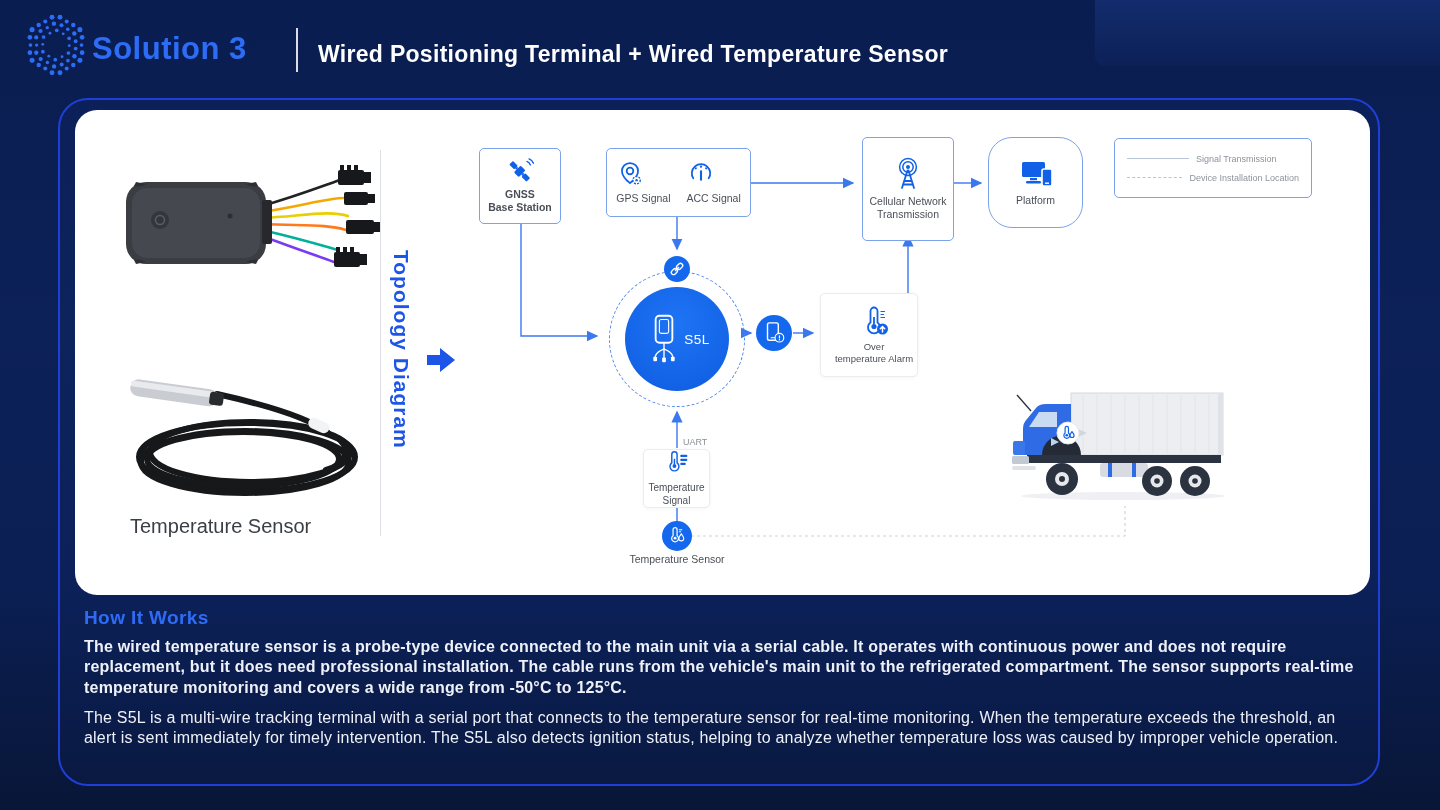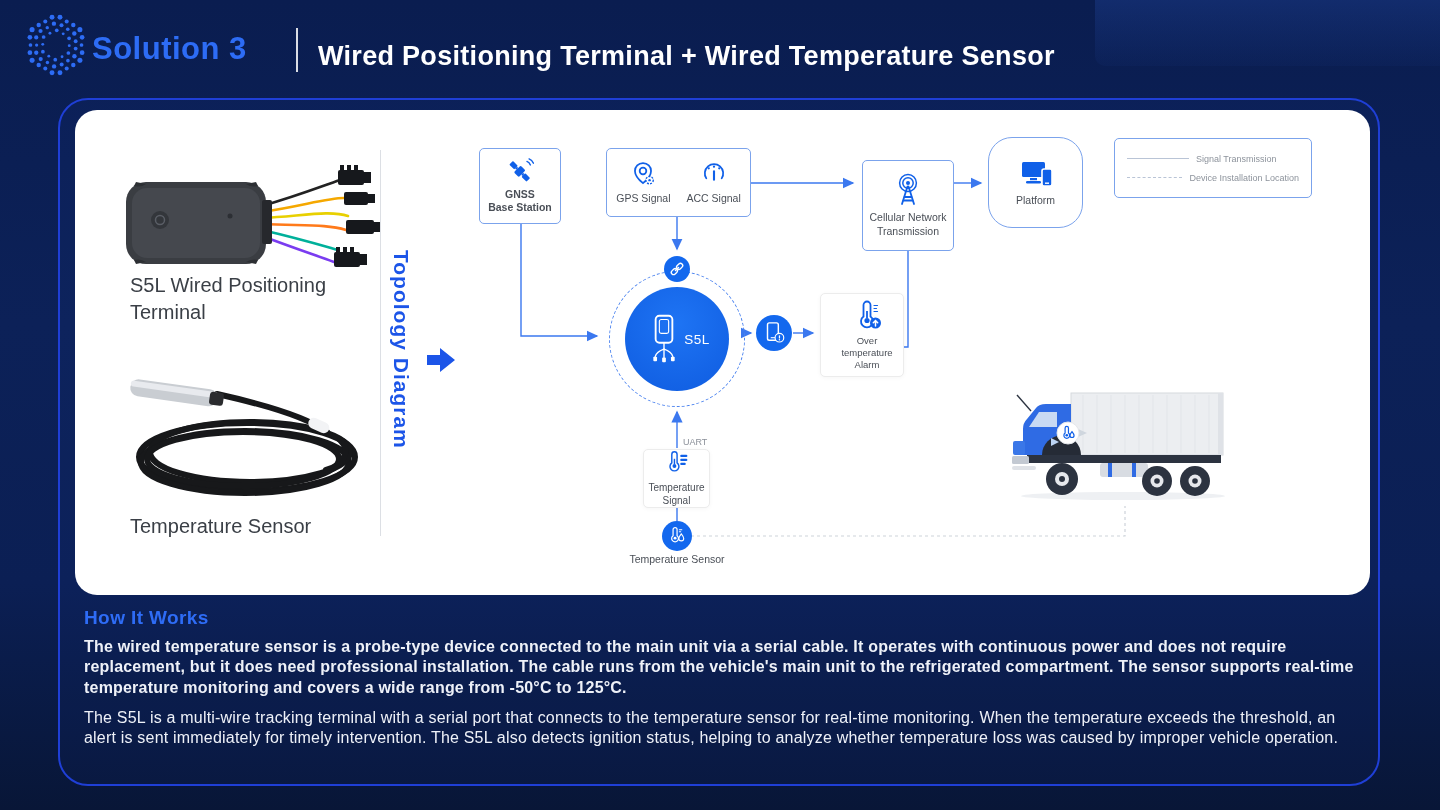--- a/index.html
+++ b/index.html
@@ -12,21 +12,21 @@
   
   .header { position:absolute; left:0; top:0; width:1440px; height:96px;text-decoration:underline; }
   .header-deco { position:absolute; right:0; top:0; width:345px; height:66px;
     background:linear-gradient(180deg,rgba(52,104,224,.20),rgba(52,104,224,.04));
     border-radius:0 0 0 10px; }
   .logo { position:absolute; left:24px; top:13px; width:64px; height:64px; }
   .brand-title { position:absolute; left:92px; top:31px; font-size:31px; font-weight:bold;
     color:#2d6cf5; letter-spacing:.5px; }
   .header-divider { position:absolute; left:296px; top:28px; width:2px; height:44px;
     background:rgba(255,255,255,.85); }
-  .header-subtitle { position:absolute; left:318px; top:41px; font-size:27px; font-weight:bold;
+  .header-subtitle { position:absolute; left:318px; top:41px; font-size:23px; font-weight:bold;
     color:#ffffff; letter-spacing:.3px; }
   
   .outer-frame { position:absolute; left:58px; top:98px; width:1322px; height:688px;
     border:2px solid #1f3fd6; border-radius:30px; background:rgba(30,70,190,.06); }
   .panel { position:absolute; left:75px; top:110px; width:1295px; height:485px;
     background:#ffffff; border-radius:22px; z-index:1; }
   
   .product-img { position:absolute; z-index:3; }
   .product-label { position:absolute; z-index:3; font-size:20px; color:#3a3f46;
     line-height:1.35; width:270px; }
@@ -38,21 +38,21 @@
     letter-spacing:1px; }
   .flow-arrow { position:absolute; left:427px; top:347px; z-index:3; }
   
   .dnode { position:absolute; z-index:3; background:#fff; border:1px solid #7ba3ec;
     border-radius:5px; display:flex; flex-direction:column; align-items:center;
     justify-content:center; gap:4px; }
   .dnode.soft { border-color:#ececec; box-shadow:0 1px 4px rgba(0,0,0,.04); }
   .dnode-label { font-size:10.5px; color:#4a4f57; text-align:center; line-height:1.25;
     white-space:pre-line; }
   .signals-row { flex-direction:row; gap:16px; }
-  .signal-item { display:flex; flex-direction:column; align-items:center; gap:4px; }
+  .signal-item { display:flex; flex-direction:column; gap:4px; }
   .badge { position:absolute; border-radius:50%; background:#1368ee; z-index:4;
     display:flex; align-items:center; justify-content:center; }
   .hub-dashed { position:absolute; left:609px; top:271px; width:136px; height:136px;
     border:1.5px dashed #4d84ef; border-radius:50%; z-index:3; }
   .hub-circle { position:absolute; left:625px; top:287px; width:104px; height:104px;
     border-radius:50%; z-index:3; background:radial-gradient(circle at 50% 35%,#1e74f4,#0f5ce0);
     display:flex; flex-direction:row; align-items:center; justify-content:center; }
   .hub-label { color:#fff; font-size:13.5px; margin-top:1px; letter-spacing:.5px; }
   .uart-label { position:absolute; left:683px; top:437px; z-index:3; font-size:9px;
     color:#8b9099; }
@@ -180,21 +180,20 @@
     <rect x="20" y="30" width="128" height="70" rx="15" fill="#45484e"></rect>
     <circle cx="48" cy="62" r="9" fill="#33363b"></circle>
     <circle cx="48" cy="62" r="4.5" fill="none" stroke="#5a5e66" stroke-width="1.5"></circle>
     <circle cx="118" cy="58" r="2.5" fill="#2c2f34"></circle>
     <path d="M22 28 a14 14 0 0 0 12 -2 l-10 -2 z" fill="#2c2f33"></path>
     <path d="M146 28 a14 14 0 0 1 -12 -2 l10 -2 z" fill="#2c2f33"></path>
     <path d="M22 102 a14 14 0 0 1 12 2 l-10 2 z" fill="#2c2f33"></path>
     <path d="M146 102 a14 14 0 0 0 -12 2 l10 2 z" fill="#2c2f33"></path>
     <rect x="150" y="42" width="10" height="44" rx="2" fill="#26282c"></rect>
   </svg>
-  <div class="product-label" style="left:130px;top:272px;">S5L Wired Positioning Terminal</div>
 
   <svg class="product-img" style="left:112px;top:362px;" width="278" height="146" viewBox="0 0 278 146">
     <g fill="none" stroke="#17181a" stroke-width="6" stroke-linecap="round">
       <path d="M105 32 C150 42 195 55 215 70"></path>
       <ellipse cx="135" cy="95" rx="108" ry="34"></ellipse>
       <ellipse cx="133" cy="100" rx="104" ry="31"></ellipse>
       <ellipse cx="138" cy="90" rx="100" ry="30"></ellipse>
       <ellipse cx="131" cy="97" rx="96" ry="27"></ellipse>
       <path d="M228 78 C240 90 230 104 214 108"></path>
     </g>
@@ -264,21 +263,21 @@
         <path d="M7.2 21 A10.5 10.5 0 1 1 24.8 21" fill="none" stroke="#1060e8" stroke-width="2" stroke-linecap="round"></path>
         <line x1="16" y1="13" x2="16" y2="22.5" stroke="#1060e8" stroke-width="2.4" stroke-linecap="round"></line>
         <circle cx="10" cy="9.5" r="1.3" fill="#1060e8"></circle>
         <circle cx="22" cy="9.5" r="1.3" fill="#1060e8"></circle>
         <circle cx="16" cy="7.6" r="1.3" fill="#1060e8"></circle>
       </svg>
       <div class="dnode-label">ACC Signal</div>
     </div>
   </div>
 
-  <div class="dnode" style="left:862px;top:137px;width:92px;height:91px;margin-top:23px;">
+  <div class="dnode" style="left:862px;top:137px;width:92px;height:104px;">
     <svg width="32" height="34" viewBox="0 0 32 34">
       <circle cx="16" cy="10" r="2" fill="#1060e8"></circle>
       <circle cx="16" cy="10" r="5.2" fill="none" stroke="#1060e8" stroke-width="1.5"></circle>
       <circle cx="16" cy="10" r="8.4" fill="none" stroke="#1060e8" stroke-width="1.5"></circle>
       <g stroke="#1060e8" stroke-width="1.8" stroke-linecap="round">
         <line x1="10" y1="31" x2="15.5" y2="13.5"></line>
         <line x1="22" y1="31" x2="16.5" y2="13.5"></line>
         <line x1="12.6" y1="24" x2="19.4" y2="24"></line>
         <line x1="11.5" y1="27.5" x2="20.5" y2="27.5"></line>
       </g>
@@ -341,21 +340,21 @@
   <div class="badge" style="left:756px;top:315px;width:36px;height:36px;">
     <svg width="26" height="26" viewBox="0 0 36 36">
       <rect x="9" y="4" width="15" height="24" rx="2.5" fill="none" stroke="#ffffff" stroke-width="2"></rect>
       <line x1="13.5" y1="24.5" x2="19.5" y2="24.5" stroke="#ffffff" stroke-width="1.5"></line>
       <circle cx="25.5" cy="24.5" r="6" fill="#1368ee" stroke="#ffffff" stroke-width="1.6"></circle>
       <rect x="24.7" y="21" width="1.7" height="4.6" rx="0.8" fill="#ffffff"></rect>
       <circle cx="25.5" cy="27.3" r="1" fill="#ffffff"></circle>
     </svg>
   </div>
 
-  <div class="dnode soft" style="left:820px;top:293px;width:84px;height:84px;padding-left:10px;">
+  <div class="dnode soft" style="left:820px;top:293px;width:98px;height:84px;padding-left:10px;">
     <svg width="32" height="32" viewBox="0 0 32 32">
       <path d="M12.5 6 a3.5 3.5 0 0 1 7 0 v11.5 a6 6 0 1 1 -7 0 Z" fill="none" stroke="#1060e8" stroke-width="1.8"></path>
       <line x1="16" y1="12" x2="16" y2="19" stroke="#1060e8" stroke-width="1.8"></line>
       <circle cx="16" cy="21.5" r="2.6" fill="#1060e8"></circle>
       <g stroke="#1060e8" stroke-width="1.2" stroke-linecap="round">
         <line x1="23" y1="6.5" x2="26.5" y2="6.5"></line>
         <line x1="23" y1="9.5" x2="25.5" y2="9.5"></line>
         <line x1="23" y1="12.5" x2="26.5" y2="12.5"></line>
       </g>
       <circle cx="24.5" cy="24" r="5.5" fill="#1060e8"></circle>

